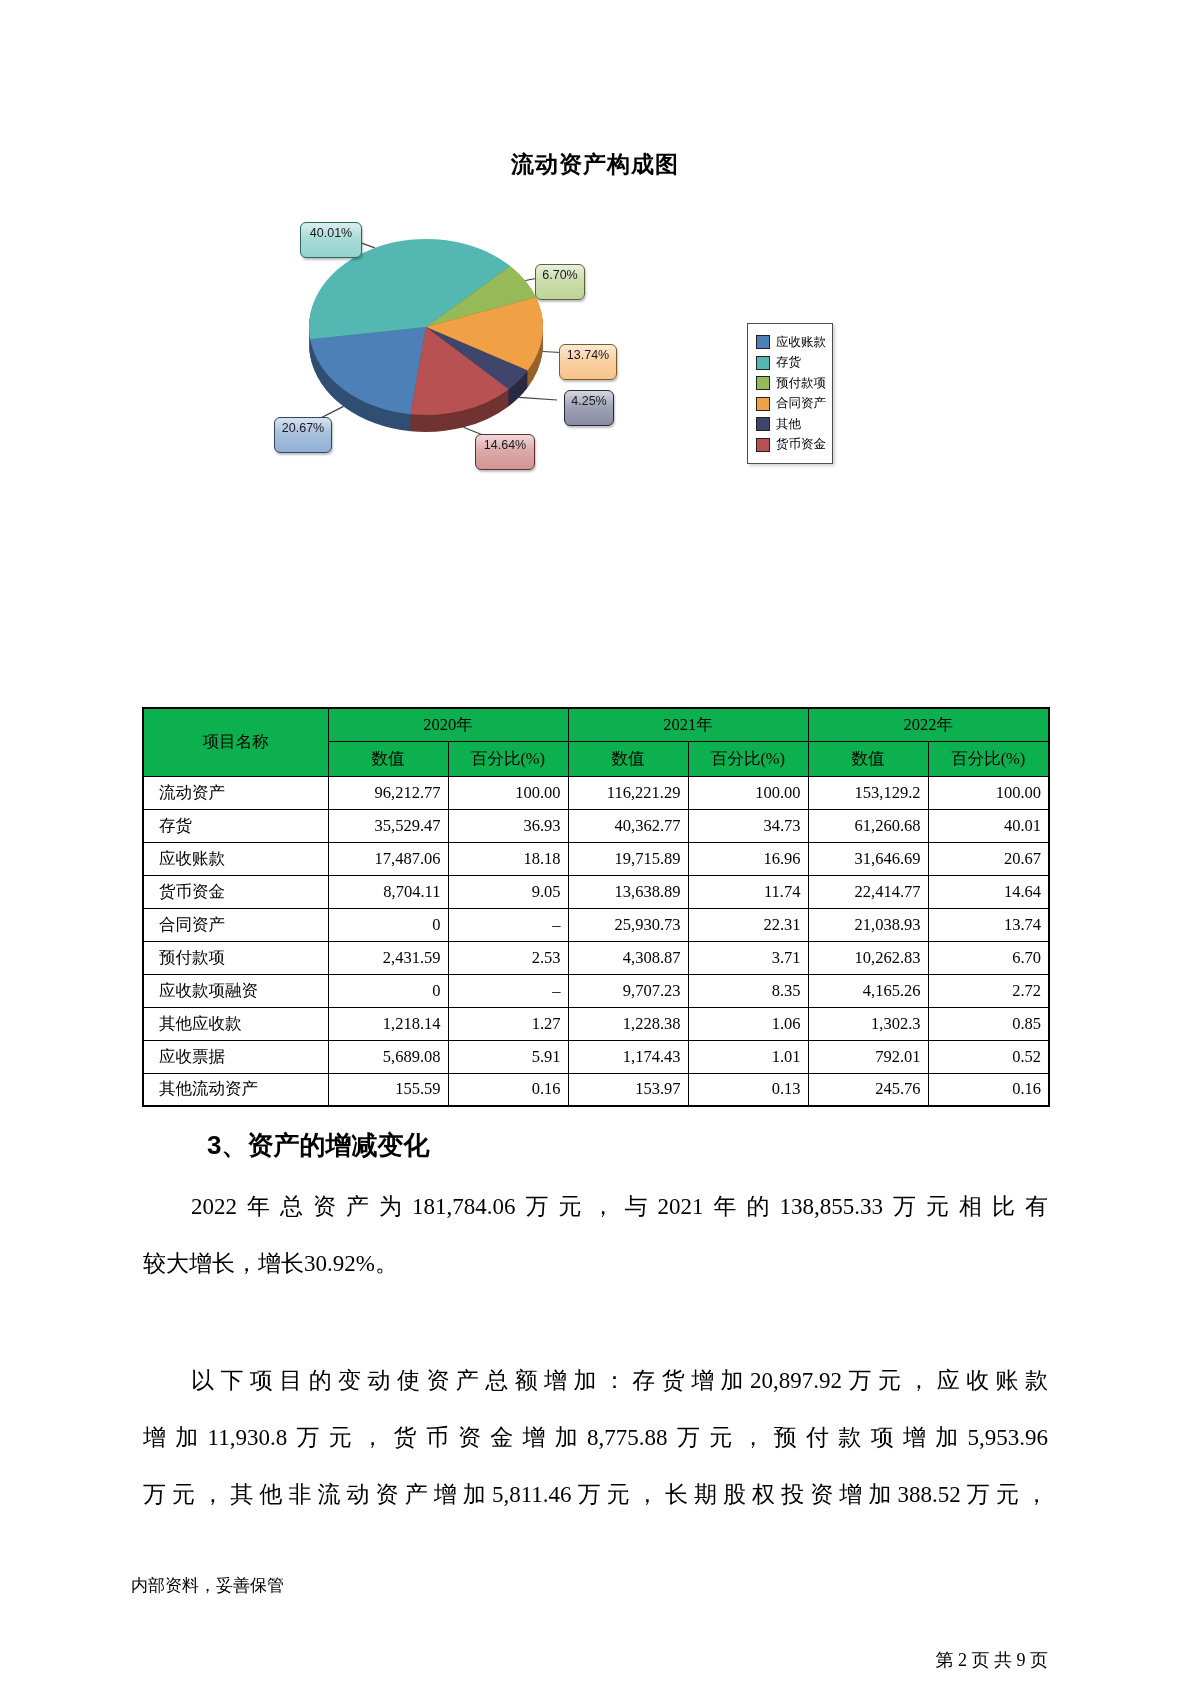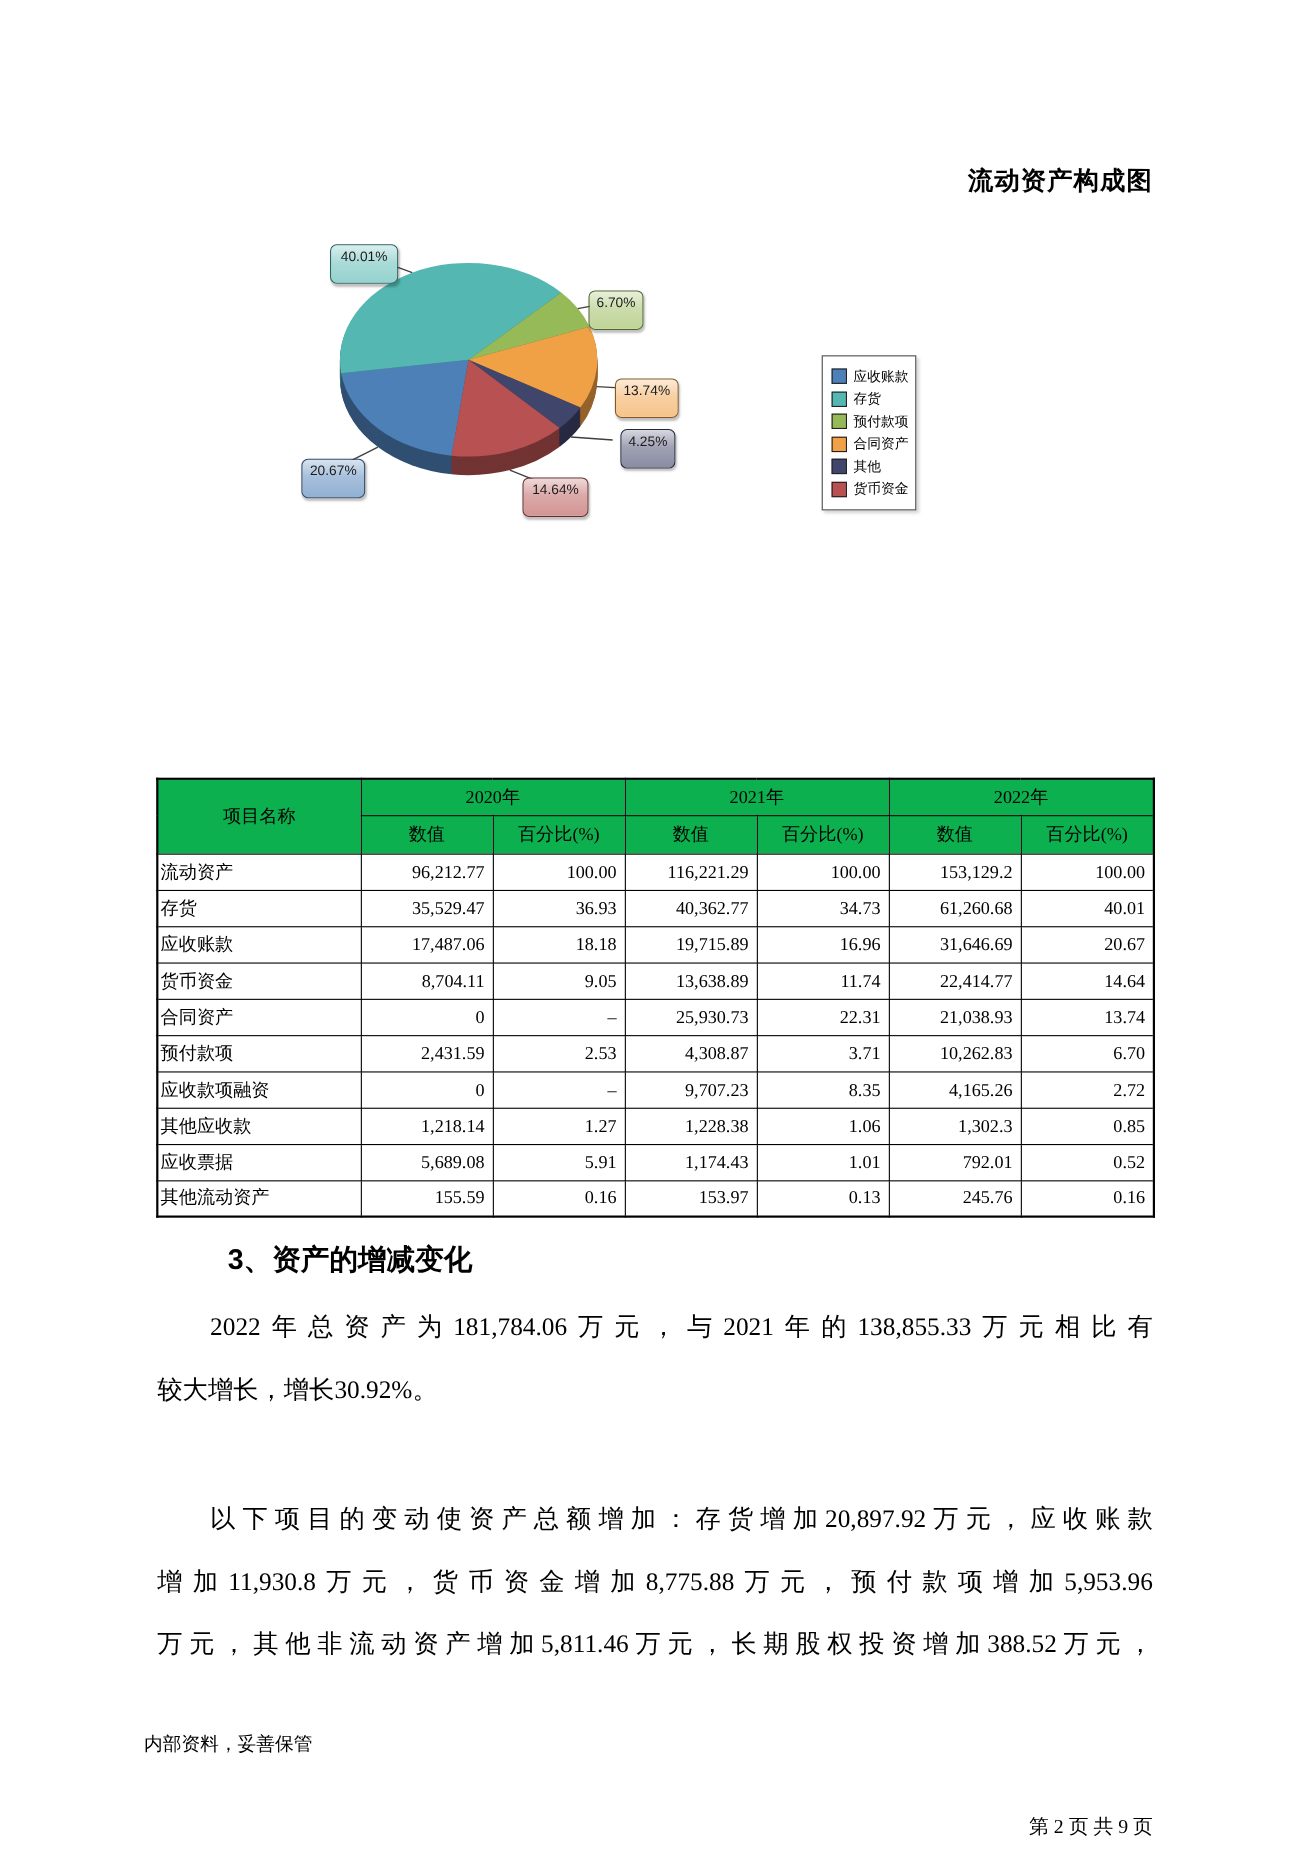--- a/index.html
+++ b/index.html
@@ -1,19 +1,19 @@
 <!DOCTYPE html>
 <html lang="zh"><head>
 <meta charset="utf-8">
 <style>
   html,body{margin:0;padding:0;background:#e8e8e8;}
   .page{position:relative;width:1191px;height:1684px;background:#fff;margin:0 auto;overflow:hidden;
         font-family:"Liberation Serif","DejaVu Serif",serif;color:#000;}
   
-  .chart-title{position:absolute;left:142px;top:149px;width:906px;text-align:right;
+  .chart-title{position:absolute;left:142px;top:149px;width:906px;text-align:center;
 ffont-size:23px;font-size:23px;font-weight:bold;letter-spacing:1px;
                font-family:"Liberation Sans","DejaVu Sans",sans-serif;}
   #pie-svg{position:absolute;left:250px;top:195px;}
   .pie-label{position:absolute;height:36px;line-height:20px;text-align:center;
              font-family:"Liberation Sans","DejaVu Sans",sans-serif;font-size:12.5px;color:#1a1a1a;
              border:1.5px solid #444;border-radius:6px;box-sizing:border-box;
              box-shadow:1px 2px 2px rgba(0,0,0,0.25);}
   .legend{position:absolute;left:747px;top:323px;width:86px;box-sizing:border-box;
           border:1px solid #4d4d4d;background:#fff;padding:8px 4px 8px 8px;
           box-shadow:2px 2px 3px rgba(0,0,0,0.18);}
@@ -23,21 +23,21 @@
   
   .table-title{position:absolute;left:142px;top:681px;width:906px;text-align:center;font-size:17px;}
   .data-table{position:absolute;left:142px;top:707px;width:906px;border-collapse:collapse;
               table-layout:fixed;font-size:16.5px;}
   .data-table th,.data-table td{border:1px solid #000;padding:0 6px;font-weight:normal;overflow:hidden;white-space:nowrap;}
   .data-table{border:2px solid #000;}
   .data-table thead th{background:#0cb04e;text-align:center;}
   .data-table .hr1{height:33px;}
   .data-table .hr2{height:35px;padding-left:40px;}
   .data-table tbody tr{height:33px;}
-  .data-table td.nm{text-align:left;padding-left:2px;}
+  .data-table td.nm{text-align:left;padding-left:15px;}
   .data-table td.num{text-align:right;padding-right:7px;}
   
   .sec-heading{position:absolute;left:130px;width:918px;padding-left:77px;box-sizing:border-box;
                font-family:"Liberation Sans","DejaVu Sans",sans-serif;font-weight:bold;font-size:26px;}
   .para{position:absolute;left:130px;width:918px;font-size:23px;line-height:57px;}
   .para .ln{text-align:justify;margin-left:13px;}
   .para .jboth{text-align-last:justify;}
   .para .indent{text-indent:48px;}
   
   .footer-left{position:absolute;left:131px;top:1574px;font-size:17px;

